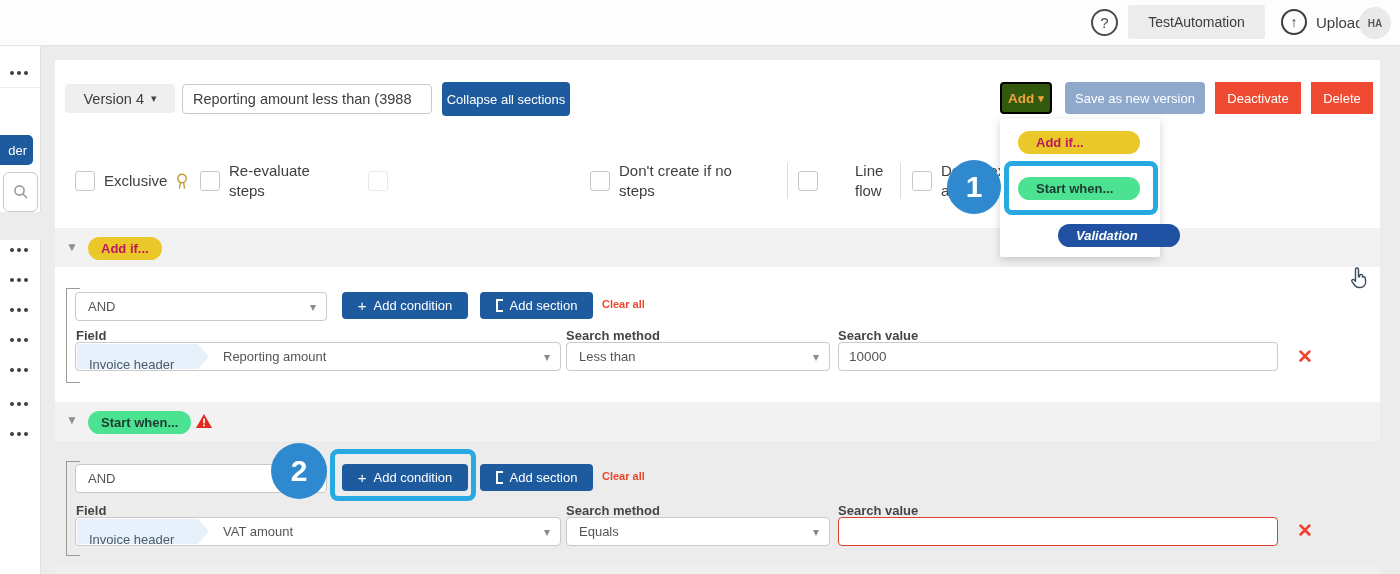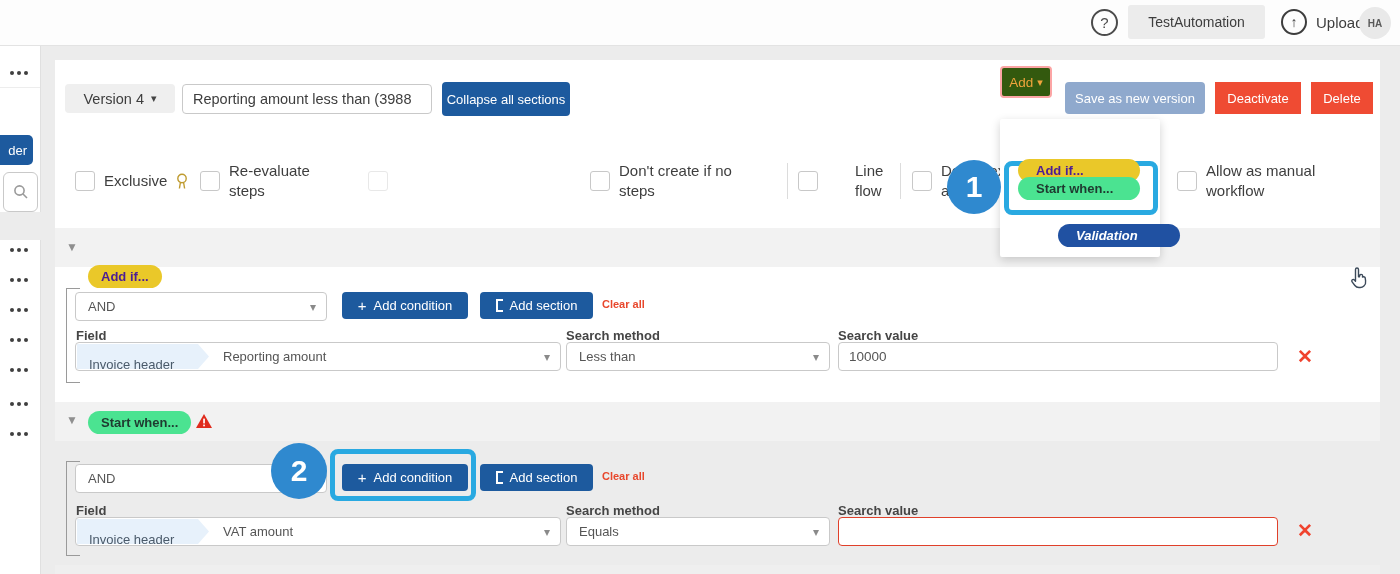--- a/index.html
+++ b/index.html
@@ -32,42 +32,42 @@
   .panel { position:absolute; left:55px; top:60px; width:1325px; height:380px; background:#fff; z-index:3; }
 
   
   .version-pill { position:absolute; left:10px; top:24px; width:110px; height:29px; background:#efefef; border-radius:4px;
     display:flex; align-items:center; justify-content:center; gap:7px; font-size:14.5px; color:#3d3d3d; cursor:pointer; }
   .name-input { position:absolute; left:127px; top:24px; width:250px; height:30px; border:1px solid #c9c9c9; border-radius:4px;
     padding:0 10px; font-size:14.5px; color:#3d3d3d; }
   .btn-primary { background:#1d5a9e; color:#fff; border:none; border-radius:4px; font-size:13px; cursor:pointer;
     display:flex; align-items:center; justify-content:center; gap:7px; }
   .btn-collapse { position:absolute; left:387px; top:22px; width:128px; height:34px; }
-  .btn-add { position:absolute; left:945px; top:6px; width:52px; height:32px; background:#33590e; border:2px solid #fca5a5;
-    border-radius:4px; color:#f0a43c; font-size:13.5px; font-weight:normal; display:flex; align-items:center; justify-content:center; gap:4px; cursor:pointer; }
+  .btn-add { position:absolute; left:945px; top:22px; width:52px; height:32px; background:#33590e; border:2px solid #000000;
+    border-radius:4px; color:#f0a43c; font-size:13.5px; font-weight:bold; display:flex; align-items:center; justify-content:center; gap:4px; cursor:pointer; }
   .btn-save { position:absolute; left:1010px; top:22px; width:140px; height:32px; background:#8fa9cd; color:#fff; border:none;
     border-radius:4px; font-size:13px; cursor:pointer; }
   .btn-danger { background:#ef4b33; color:#fff; border:none; border-radius:0; font-size:13px; cursor:pointer; }
   .btn-deactivate { position:absolute; left:1160px; top:22px; width:86px; height:32px; }
   .btn-delete { position:absolute; left:1256px; top:22px; width:62px; height:32px; }
 
   
   .cb-item { position:absolute; top:96px; height:50px; display:flex; align-items:center; gap:9px; }
   .cb { width:20px; height:20px; border:1px solid #c8c8c8; border-radius:3px; background:#fff; flex:0 0 auto; cursor:pointer; }
   .cb-label { font-size:15px; color:#3e3e3e; line-height:1.33; }
   .cb-item.disabled .cb { border-color:#e8e8e8; cursor:default; }
   .cb-item.disabled .cb-label { color:#cfcfcf; }
   .vdiv { position:absolute; top:103px; width:1px; height:36px; background:#dcdcdc; }
 
   
   .sec-header { position:absolute; left:0; width:1325px; height:39px; background:#f2f2f2; }
   .tri { position:absolute; font-size:12px; color:#8f8f8f; cursor:pointer; }
   .sec-badge { position:absolute; height:23px; border-radius:12px; display:flex; align-items:center; justify-content:center;
     font-size:13px; font-weight:600; padding:0 13px; cursor:pointer; }
-  .badge-yellow { background:#eac829; color:#4c1d95;margin-top:28px; }
+  .badge-yellow { background:#eac829; color:#be185d; }
   .badge-green { background:#4be391; color:#1f3a30; }
 
   .bracket { position:absolute; width:14px; border-left:1px solid #9a9a9a; border-top:1px solid #9a9a9a; border-bottom:1px solid #9a9a9a; }
 
   
   .combo { position:absolute; height:29px; border:1px solid #c9c9c9; border-radius:4px; background:#fff; display:flex;
     align-items:center; font-size:13px; color:#555; cursor:pointer; }
   .combo .caret { margin-left:auto; padding-right:10px; color:#8a8a8a; font-size:12px; }
   .combo .op { padding-left:12px; }
   .btn-cond { position:absolute; width:126px; height:27px; }
@@ -207,24 +207,20 @@
     <div class="vdiv" style="left:732px;"></div>
     <div class="cb-item" style="left:743px;">
       <span class="cb"></span>
       <span class="cb-label" style="width:44px;margin-left:28px;">Line flow</span>
     </div>
     <div class="vdiv" style="left:845px;"></div>
     <div class="cb-item" style="left:857px;">
       <span class="cb"></span>
       <span class="cb-label" style="width:112px;">Do not execute automatically</span>
     </div>
-    <div class="cb-item" style="left:1122px;">
-      <span class="cb"></span>
-      <span class="cb-label" style="width:130px;">Allow as manual workflow</span>
-    </div>
 
     <div class="sec-header" style="top:168px;">
       <span class="tri" style="left:11px;top:12px;">▼</span>
       <span class="sec-badge badge-yellow" style="left:33px;top:9px;">Add if...</span>
     </div>
 
     <div class="bracket" style="left:11px;top:228px;height:95px;"></div>
     <div class="combo" style="left:20px;top:232px;width:252px;">
       <span class="op">AND</span>
       <span class="caret">▾</span>

